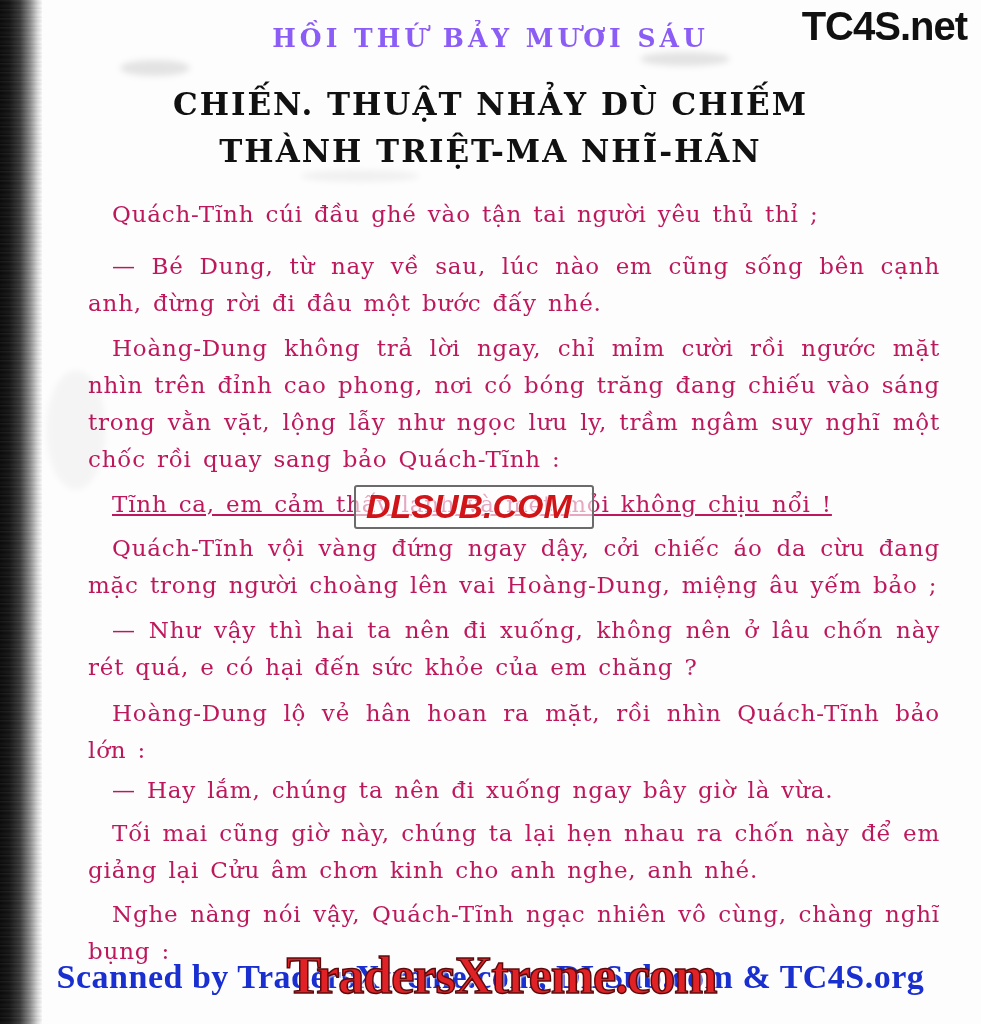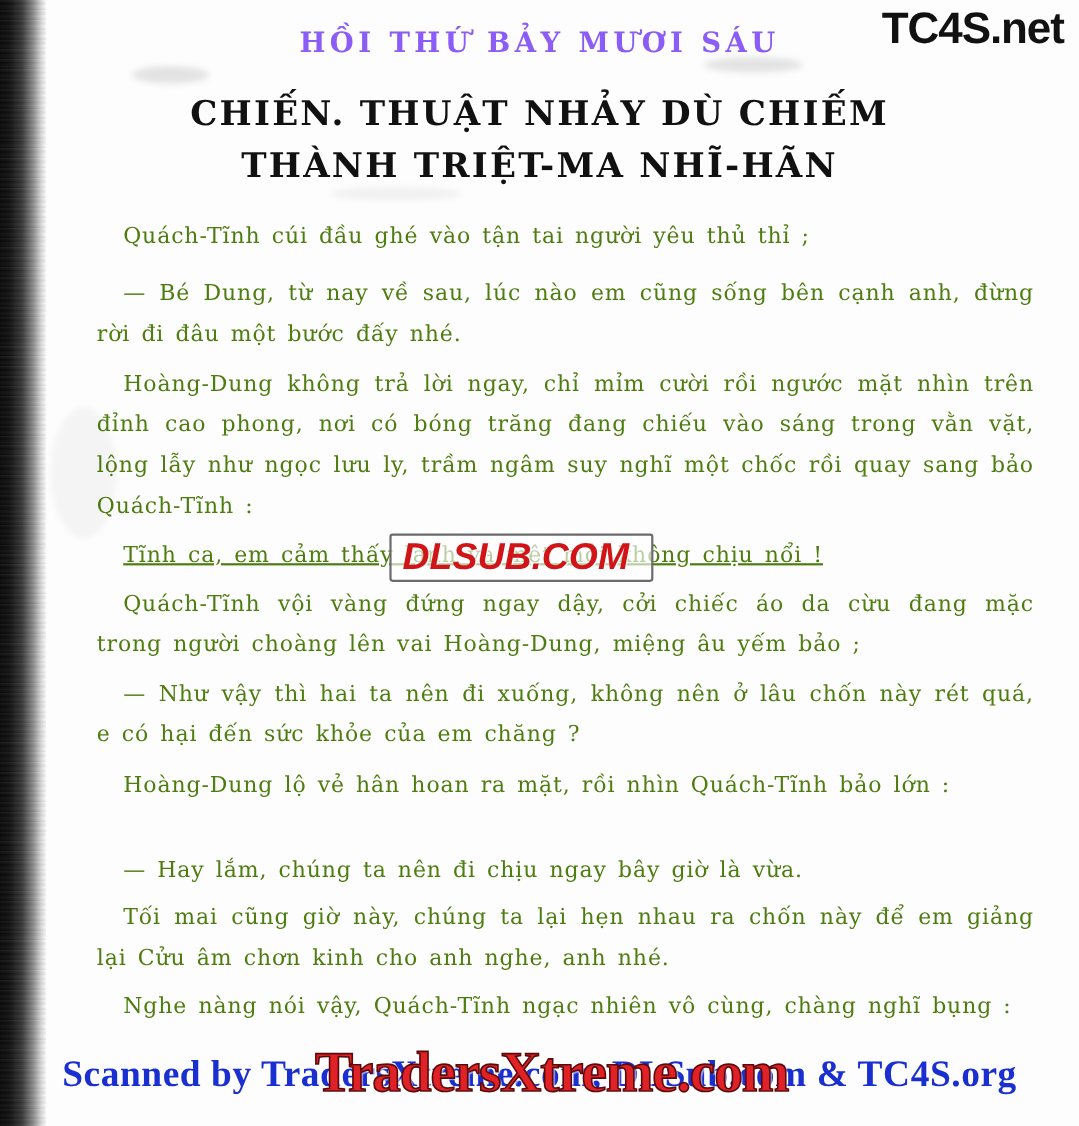--- a/index.html
+++ b/index.html
@@ -81,23 +81,23 @@
     font-size: 31px;
   }
   .chapter-title.line1 { top: 86px; }
   .chapter-title.line2 { top: 133px; }
 
   .body-block {
     position: absolute;
     left: 88px;
     width: 852px;
     font-family: "DejaVu Serif", serif;
-    font-size: 20px;
+    font-size: 23px;
     line-height: 37px;
-    color: #4d7c0f;
+    color: #be185d;
     text-align: justify;
     letter-spacing: 0.8px;
     word-spacing: 3px;
   }
   .body-block.indent { text-indent: 24px; }
 
   
   .smudge {
     position: absolute;
     z-index: 5;
@@ -197,21 +197,21 @@
     <div class="body-block indent" style="top:330px;">Hoàng-Dung không trả lời ngay, chỉ mỉm cười rồi ngước mặt nhìn trên đỉnh cao phong, nơi có bóng trăng đang chiếu vào sáng trong vằn vặt, lộng lẫy như ngọc lưu ly, trầm ngâm suy nghĩ một chốc rồi quay sang bảo Quách-Tĩnh :</div>
 
     <div class="body-block indent" style="top:486px;text-decoration:underline;">Tĩnh ca, em cảm thấy lạnh và mệt mỏi không chịu nổi !</div>
 
     <div class="body-block indent" style="top:530px;">Quách-Tĩnh vội vàng đứng ngay dậy, cởi chiếc áo da cừu đang mặc trong người choàng lên vai Hoàng-Dung, miệng âu yếm bảo ;</div>
 
     <div class="body-block indent" style="top:612px;">— Như vậy thì hai ta nên đi xuống, không nên ở lâu chốn này rét quá, e có hại đến sức khỏe của em chăng ?</div>
 
     <div class="body-block indent" style="top:695px;">Hoàng-Dung lộ vẻ hân hoan ra mặt, rồi nhìn Quách-Tĩnh bảo lớn :</div>
 
-    <div class="body-block indent" style="top:772px;">— Hay lắm, chúng ta nên đi chịu ngay bây giờ là vừa.</div>
+    <div class="body-block indent" style="top:772px;">— Hay lắm, chúng ta nên đi xuống ngay bây giờ là vừa.</div>
 
     <div class="body-block indent" style="top:815px;">Tối mai cũng giờ này, chúng ta lại hẹn nhau ra chốn này để em giảng lại Cửu âm chơn kinh cho anh nghe, anh nhé.</div>
 
     <div class="body-block indent" style="top:896px;">Nghe nàng nói vậy, Quách-Tĩnh ngạc nhiên vô cùng, chàng nghĩ bụng :</div>
 
   </div>
 
   <div id="wm-tc4s">TC4S.net</div>
 
   <div id="wm-dlsub">DLSUB.COM</div>

